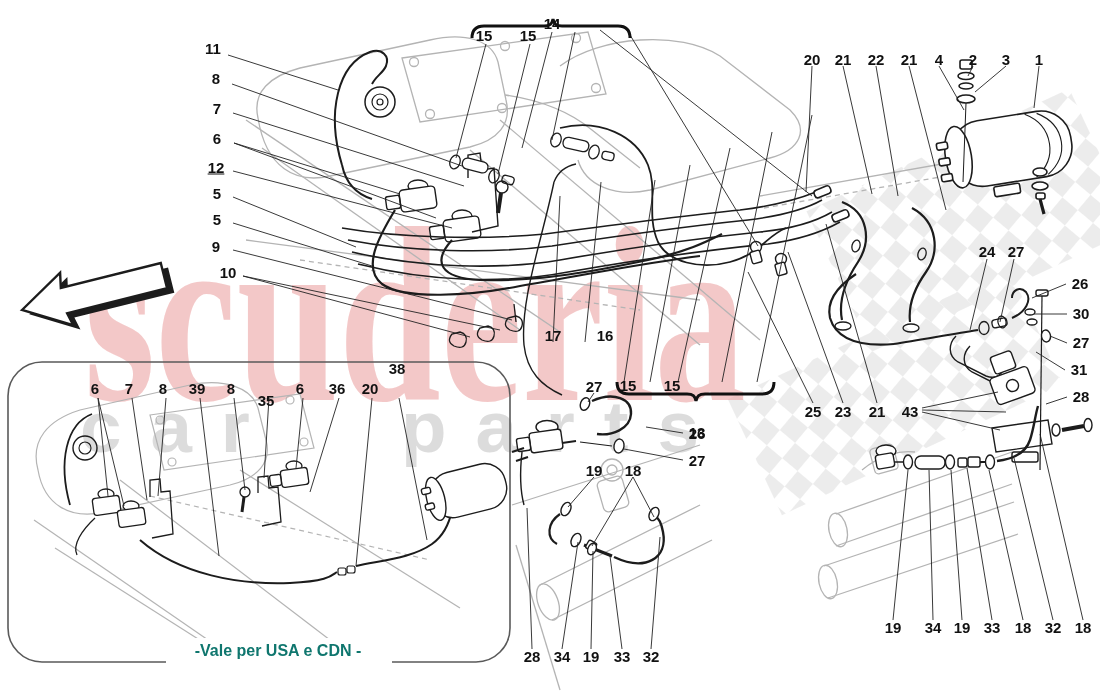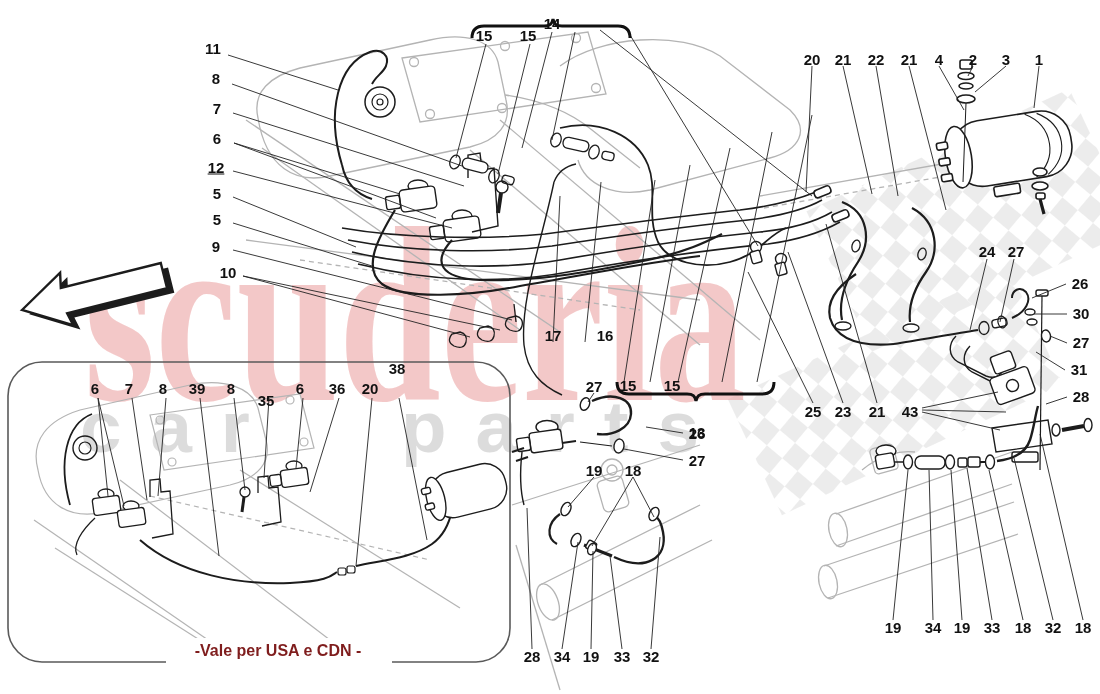--- a/index.html
+++ b/index.html
@@ -3,21 +3,21 @@
 <meta charset="utf-8">
 <style>
   html,body{margin:0;padding:0;background:#fff;}
   #page{position:relative;width:1100px;height:694px;background:#ffffff;overflow:hidden;
         font-family:"Liberation Sans",sans-serif;}
   #art{position:absolute;left:0;top:0;}
   .callout{position:absolute;transform:translate(-50%,-50%);
            font:bold 15px "Liberation Sans",sans-serif;color:#111;letter-spacing:0;
            white-space:nowrap;line-height:1;}
   .inset-note{position:absolute;transform:translate(-50%,-50%);
-              font:bold 16px "Liberation Sans",sans-serif;color:#7f1d1d;white-space:nowrap;}
+              font:bold 16px "Liberation Sans",sans-serif;color:#0f766e;white-space:nowrap;}
 </style>
 </head>
 <body>
 
 <div id="page">
 
 <svg id="art" width="1100" height="694" viewBox="0 0 1100 694">
   <defs>
     <pattern id="chk" width="40" height="40" patternUnits="userSpaceOnUse" patternTransform="rotate(-25)">
       <rect width="20" height="20" fill="#d2d2d2"></rect>

